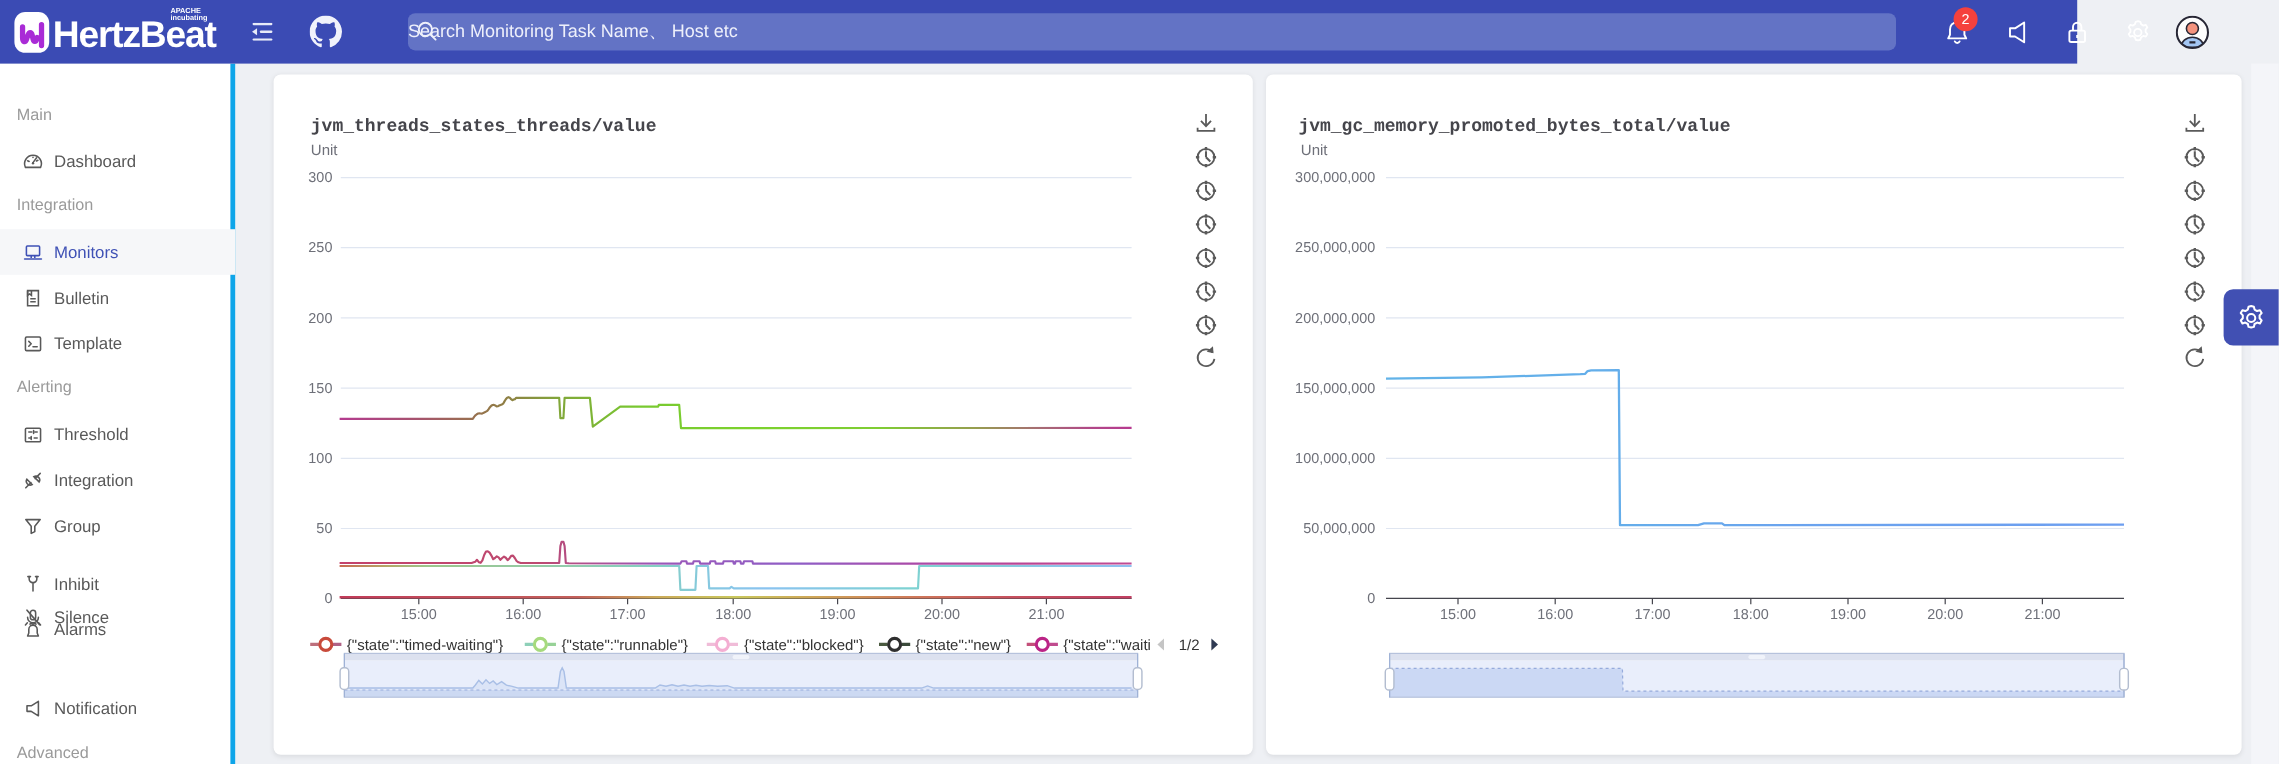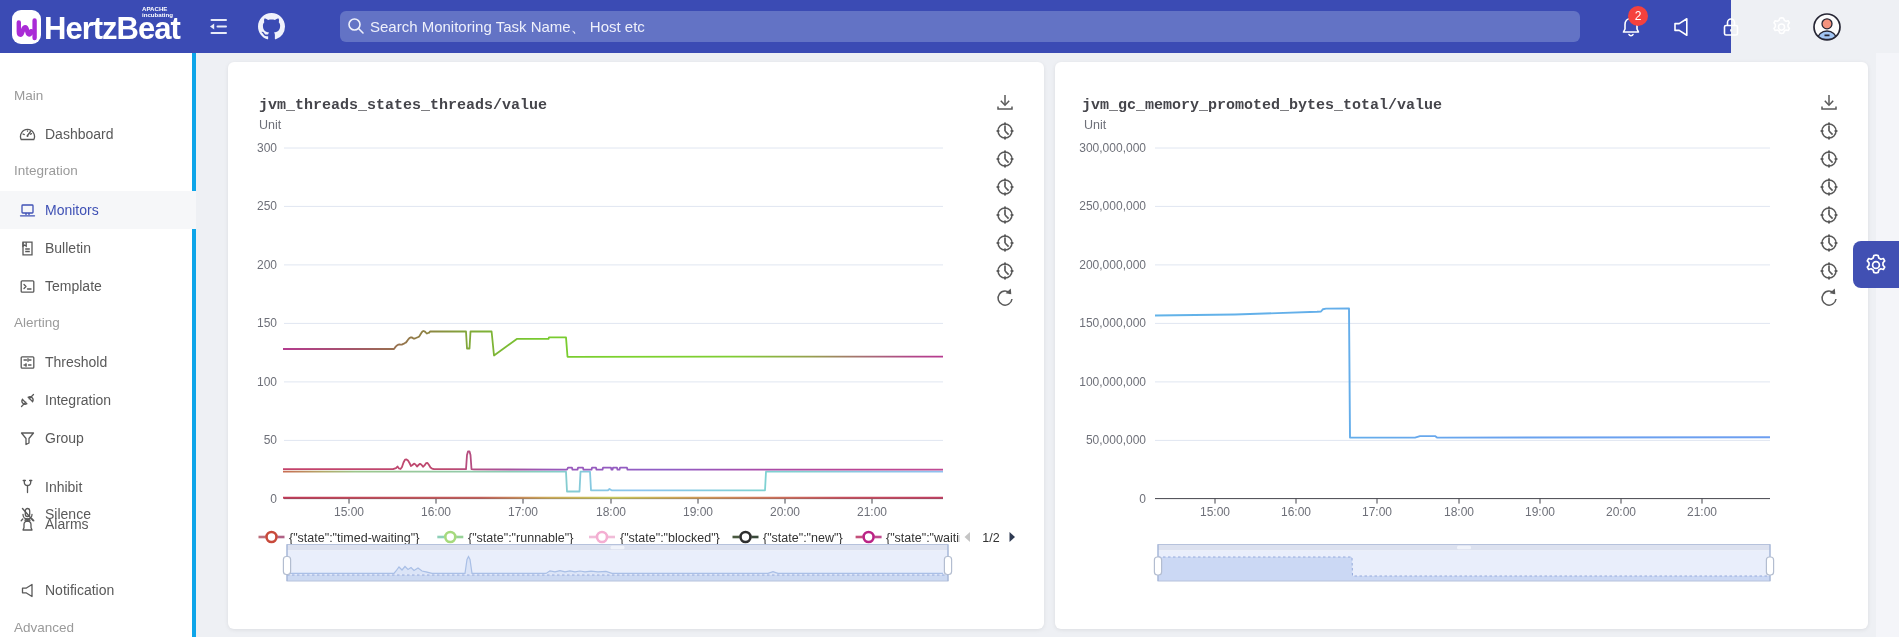--- a/index.html
+++ b/index.html
@@ -6,21 +6,21 @@
   html,body { width:1899px; height:637px; overflow:hidden; font-family:"Liberation Sans", sans-serif; }
   body { background:#eef0f4; position:relative; }
   .rightstrip { position:absolute; left:1876px; top:53px; width:23px; height:584px; background:#f4f5f9; }
 
   
   .header { position:absolute; left:0; top:0; width:1731px; height:53px; background:#3b4bb4; z-index:50; }
   .logoBox { position:absolute; left:12px; top:10px; width:29px; height:34px; background:#fff; border-radius:9px; }
   .brand { position:absolute; left:44px; top:11px; color:#fff; font-size:31px; font-weight:bold; letter-spacing:-1px; }
   .apache { position:absolute; left:142px; top:6px; width:36px; color:#fff; font-size:9px; font-weight:bold; line-height:9px; text-align:center; transform:scale(0.68); transform-origin:top left; }
   .navicon { position:absolute; top:0; height:53px; display:flex; align-items:center; justify-content:center; }
-  .search { position:absolute; left:340px; top:11px; width:1240px; height:31px; background:#6373c5; border-radius:6px; color:#eef0fb; font-size:15px; line-height:31px; padding-left:30px; }
+  .search { position:absolute; left:340px; top:11px; width:1240px; height:31px; background:#6373c5; border-radius:6px; color:#eef0fb; font-size:15px; line-height:31px; }
   .admin { position:absolute; left:1956px; top:0; height:53px; line-height:53px; color:#5eead4; font-size:15px; }
   .badge { position:absolute; left:1628px; top:6px; width:20px; height:20px; background:#f5413d; border-radius:50%; color:#fff; font-size:12px; text-align:center; line-height:20px; z-index:60;}
 
   
   .sidebar { position:absolute; left:0; top:53px; width:196px; height:584px; background:#fff; border-right:4px solid #0ea5e9; }
   .sgroup { position:absolute; left:14px; color:#9a9a9a; font-size:13.5px; }
   .sitem { position:absolute; left:0; width:196px; height:38px; color:#595959; font-size:14px; display:flex; align-items:center; }
   .sitem .sic { width:17px; height:17px; margin-left:19px; margin-right:9px; flex:none; }
   .sitem.active { background:#f6f7f9; color:#3f51b5; }
 

